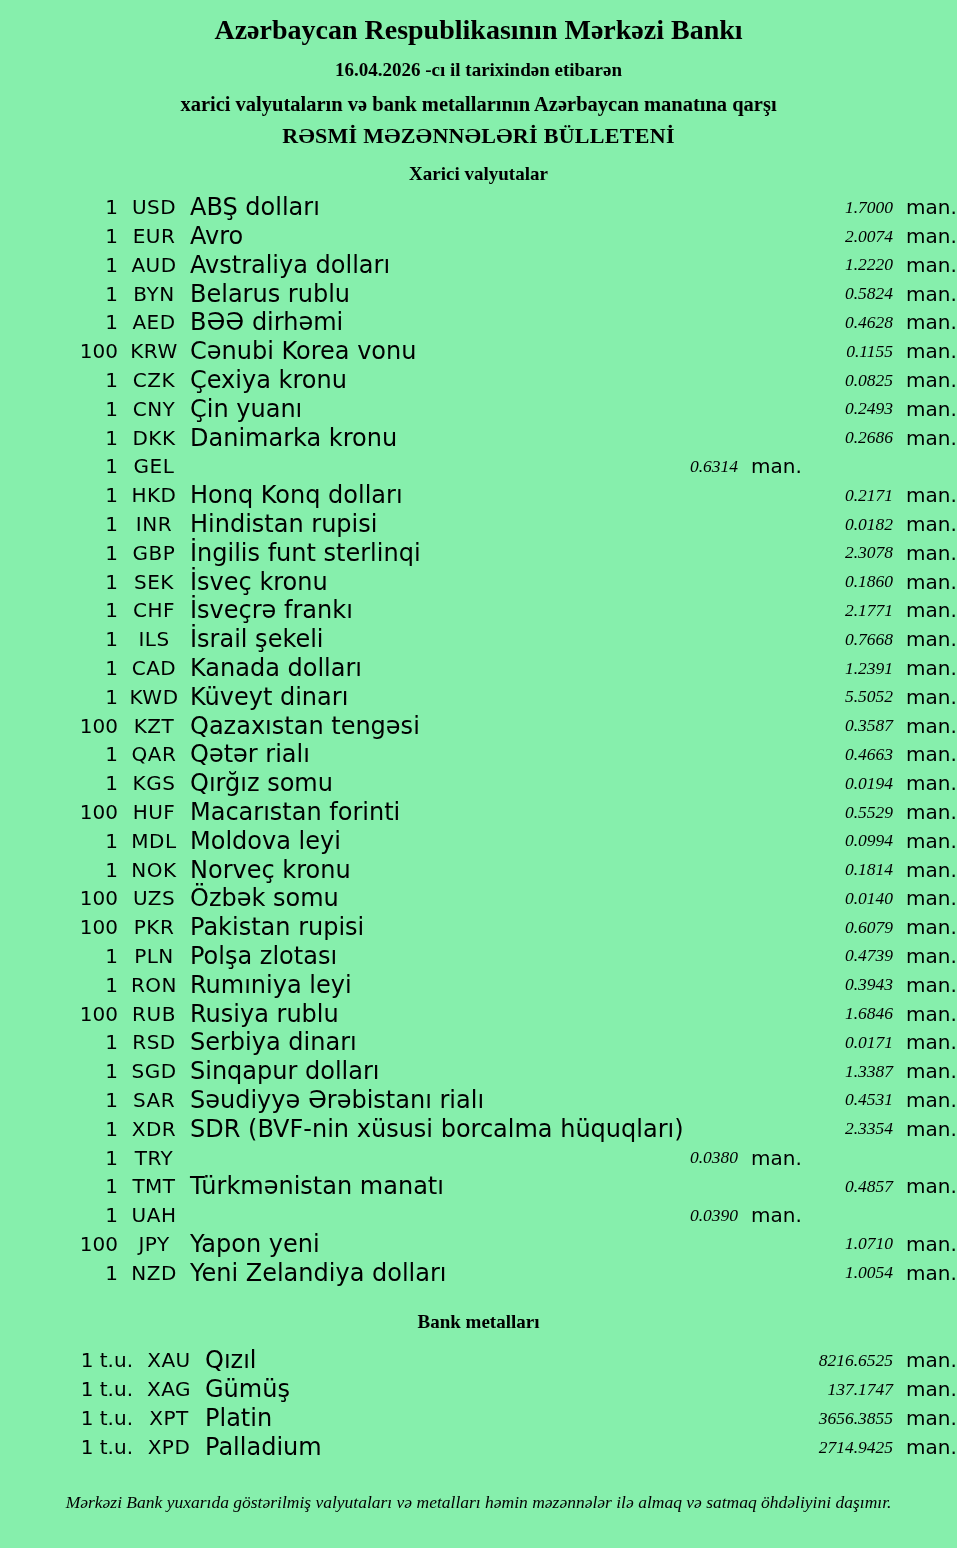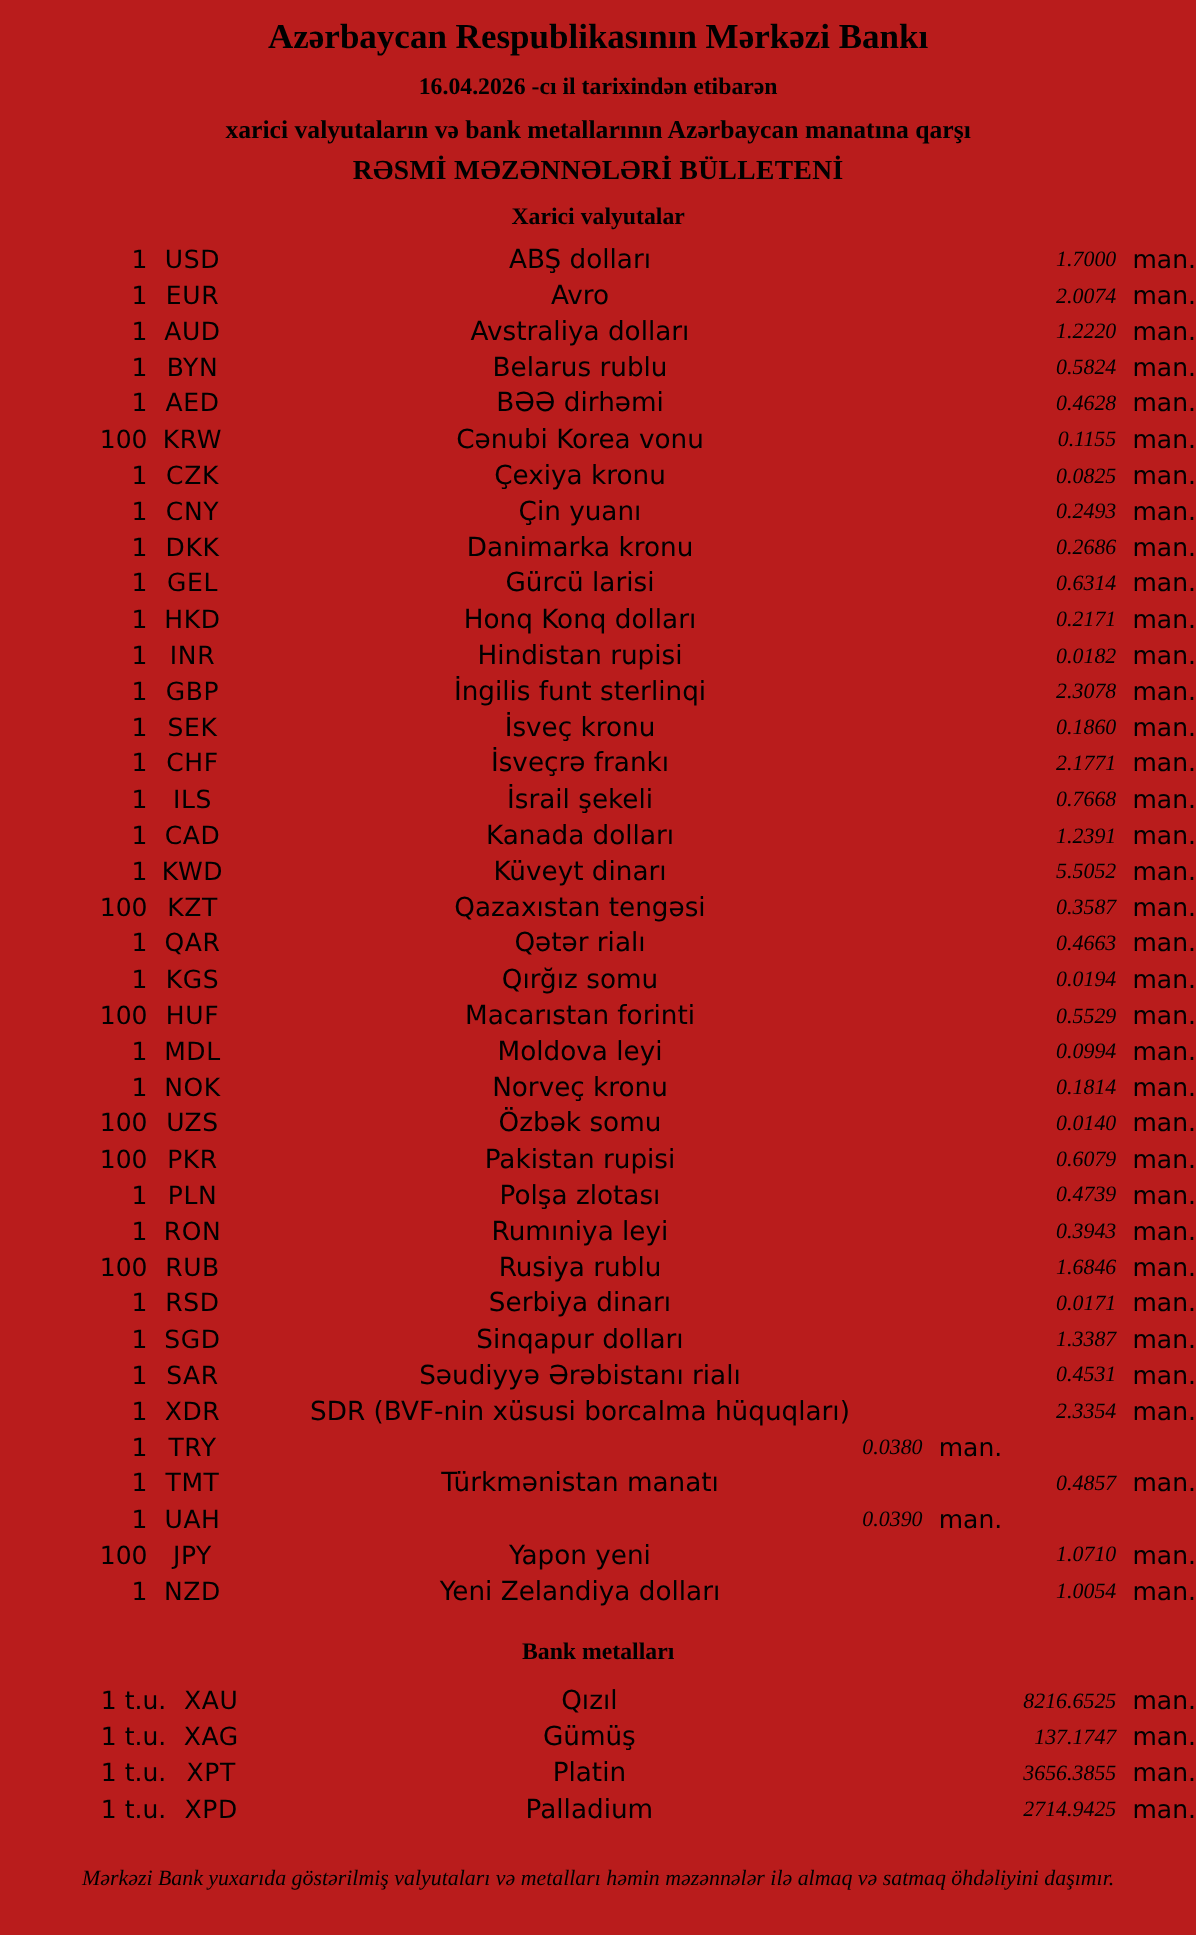--- a/index.html
+++ b/index.html
@@ -1,33 +1,33 @@
 <!DOCTYPE html>
 <html><head>
 <meta charset="utf-8">
 <style>
   html,body{margin:0;padding:0;background:#ffffff;}
-  .page{width:957px;height:1548px;background:#b91c1c;color:#000000;overflow:hidden;
+  .page{width:957px;height:1548px;background:#86efac;color:#000000;overflow:hidden;
         font-family:"DejaVu Sans",sans-serif;}
   .hdr{text-align:center;font-family:"Liberation Serif",serif;font-weight:bold;}
   .title{padding-top:14px;font-size:28px;line-height:1.15;}
   .date-line{margin-top:13px;font-size:19px;line-height:1.2;}
   .subtitle{margin-top:10px;font-size:20.5px;line-height:1.2;}
   .bulletin{margin-top:5px;font-size:22px;line-height:1.25;letter-spacing:0.3px;}
   .section-title{text-align:center;font-family:"Liberation Serif",serif;font-weight:bold;
         font-size:19px;line-height:1.2;}
   .section-title.currencies{margin-top:14px;}
   .section-title.metals{margin-top:24px;}
   .rates-table{margin-top:7px;}
   .rates-table.metals-table{margin-top:12px;padding-left:15px;}
   .row{display:grid;grid-template-columns:118px 72px 1fr 155px 64px;height:28.8px;align-items:center;}
   .metals-table .row{height:29px;}
   .cell-qty{text-align:right;font-size:20px;white-space:nowrap;}
   .cell-code{text-align:center;font-size:20px;letter-spacing:0.5px;white-space:nowrap;}
-  .cell-name{font-size:21px;white-space:nowrap;text-align:center;}
+  .cell-name{font-size:24px;white-space:nowrap;}
   .cell-rate{text-align:right;font-family:"Liberation Serif",serif;font-style:italic;
         font-weight:normal;font-size:17.5px;white-space:nowrap;}
   .cell-unit{padding-left:13px;font-size:20px;white-space:nowrap;}
   .footnote{margin-top:30px;text-align:center;font-family:"Liberation Serif",serif;
         font-style:italic;font-size:17.5px;line-height:1.2;padding:0 8px;}
 </style>
 </head>
 <body>
 
 <div class="page">
@@ -106,21 +106,20 @@
     <span class="cell-qty">1</span>
     <span class="cell-code">DKK</span>
     <span class="cell-name">Danimarka kronu</span>
     <span class="cell-rate">0.2686</span>
     <span class="cell-unit">man.</span>
   </div>
 
   <div class="row">
     <span class="cell-qty">1</span>
     <span class="cell-code">GEL</span>
-    <span class="cell-name">Gürcü larisi</span>
     <span class="cell-rate">0.6314</span>
     <span class="cell-unit">man.</span>
   </div>
 
   <div class="row">
     <span class="cell-qty">1</span>
     <span class="cell-code">HKD</span>
     <span class="cell-name">Honq Konq dolları</span>
     <span class="cell-rate">0.2171</span>
     <span class="cell-unit">man.</span>

